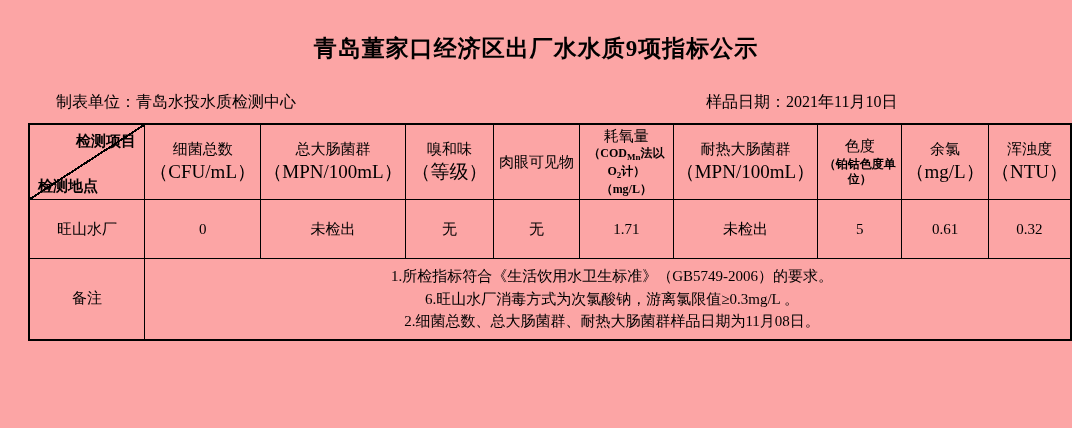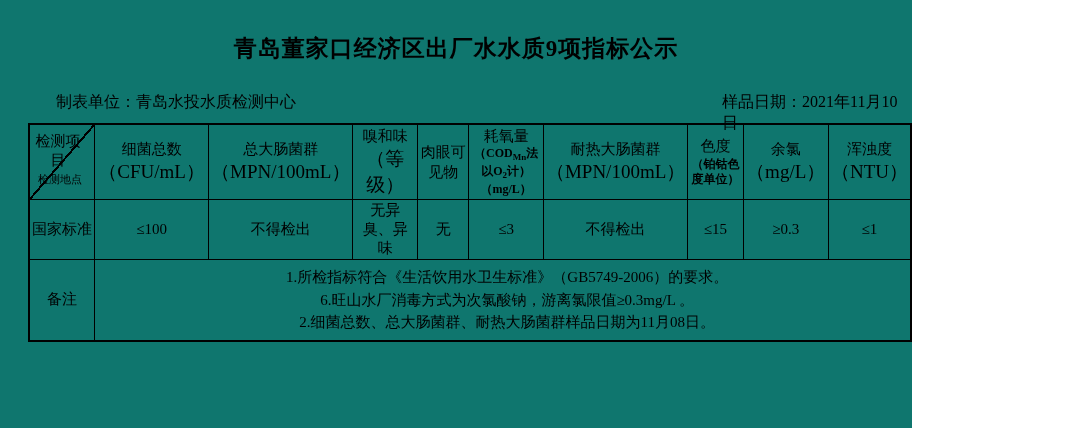--- a/index.html
+++ b/index.html
@@ -2,23 +2,23 @@
 <html><head>
 <meta charset="utf-8">
 <style>
   html, body {
     margin: 0;
     padding: 0;
     background: #ffffff;
   }
   .page {
     position: relative;
-    width: 912px;
+    width: 1072px;
     height: 428px;
-    background: #0f766e;
+    background: #fca5a5;
     font-family: "Liberation Serif", serif;
     color: #000000;
     overflow: hidden;
   }
   .title {
     position: absolute;
     top: 33px;
     left: 0;
     width: 100%;
     text-align: center;
@@ -27,21 +27,21 @@
     letter-spacing: 1px;
   }
   .meta-left {
     position: absolute;
     left: 56px;
     top: 92px;
     font-size: 16px;
   }
   .meta-right {
     position: absolute;
-    left: 722px;
+    left: 706px;
     top: 92px;
     font-size: 16px;
   }
   table.report {
     position: absolute;
     left: 28px;
     top: 123px;
     border-collapse: collapse;
     table-layout: fixed;
     border: 2px solid #000;
@@ -62,32 +62,33 @@
   .h-unit { font-size: 19px; line-height: 1.35; }
   .h-unit.xs { font-size: 12px; line-height: 1.3; font-weight: bold; }
   .h-unit sub { font-size: 9px; }
   td.value-cell { font-size: 16px; }
   td.corner-cell {
     position: relative;
     padding: 0;
     background-image: linear-gradient(to bottom right,
       transparent calc(50% - 1px), #000 calc(50% - 1px),
       #000 calc(50% + 1px), transparent calc(50% + 1px));
+    font-weight: bold;
   }
   .corner-top {
     position: absolute;
     top: 7px;
     right: 8px;
     font-size: 15px;
   }
   .corner-bottom {
     position: absolute;
-    bottom: 12px;
+    bottom: 3px;
     left: 8px;
-    font-size: 11px;
+    font-size: 15px;
   }
   td.remark-cell {
     text-align: left;
     vertical-align: middle;
     padding: 2px 4px 2px 5px;
     font-size: 15px;
   }
   td.remark-cell div { line-height: 1.5; white-space: nowrap; margin-left: 9px; }
 </style>
 </head>
@@ -150,33 +151,33 @@
       <td>
         <div class="h-name">余氯</div>
         <div class="h-unit">（mg/L）</div>
       </td>
       <td>
         <div class="h-name">浑浊度</div>
         <div class="h-unit">（NTU）</div>
       </td>
     </tr>
 
+    <tr class="data-row-1">
+      <td class="value-cell">旺山水厂</td>
+      <td class="value-cell">0</td>
+      <td class="value-cell">未检出</td>
+      <td class="value-cell">无</td>
+      <td class="value-cell">无</td>
+      <td class="value-cell">1.71</td>
+      <td class="value-cell">未检出</td>
+      <td class="value-cell">5</td>
+      <td class="value-cell">0.61</td>
+      <td class="value-cell">0.32</td>
+    </tr>
 
-    <tr class="data-row-2">
-      <td class="value-cell">国家标准</td>
-      <td class="value-cell">≤100</td>
-      <td class="value-cell">不得检出</td>
-      <td class="value-cell">无异臭、异味</td>
-      <td class="value-cell">无</td>
-      <td class="value-cell">≤3</td>
-      <td class="value-cell">不得检出</td>
-      <td class="value-cell">≤15</td>
-      <td class="value-cell">≥0.3</td>
-      <td class="value-cell">≤1</td>
-    </tr>
 
     <tr class="remark-row">
       <td class="value-cell">备注</td>
       <td class="remark-cell" colspan="9">
         <div>1.所检指标符合《生活饮用水卫生标准》（GB5749-2006）的要求。</div>
         <div>6.旺山水厂消毒方式为次氯酸钠，游离氯限值≥0.3mg/L 。</div>
         <div>2.细菌总数、总大肠菌群、耐热大肠菌群样品日期为11月08日。</div>
       </td>
     </tr>
   </tbody>

